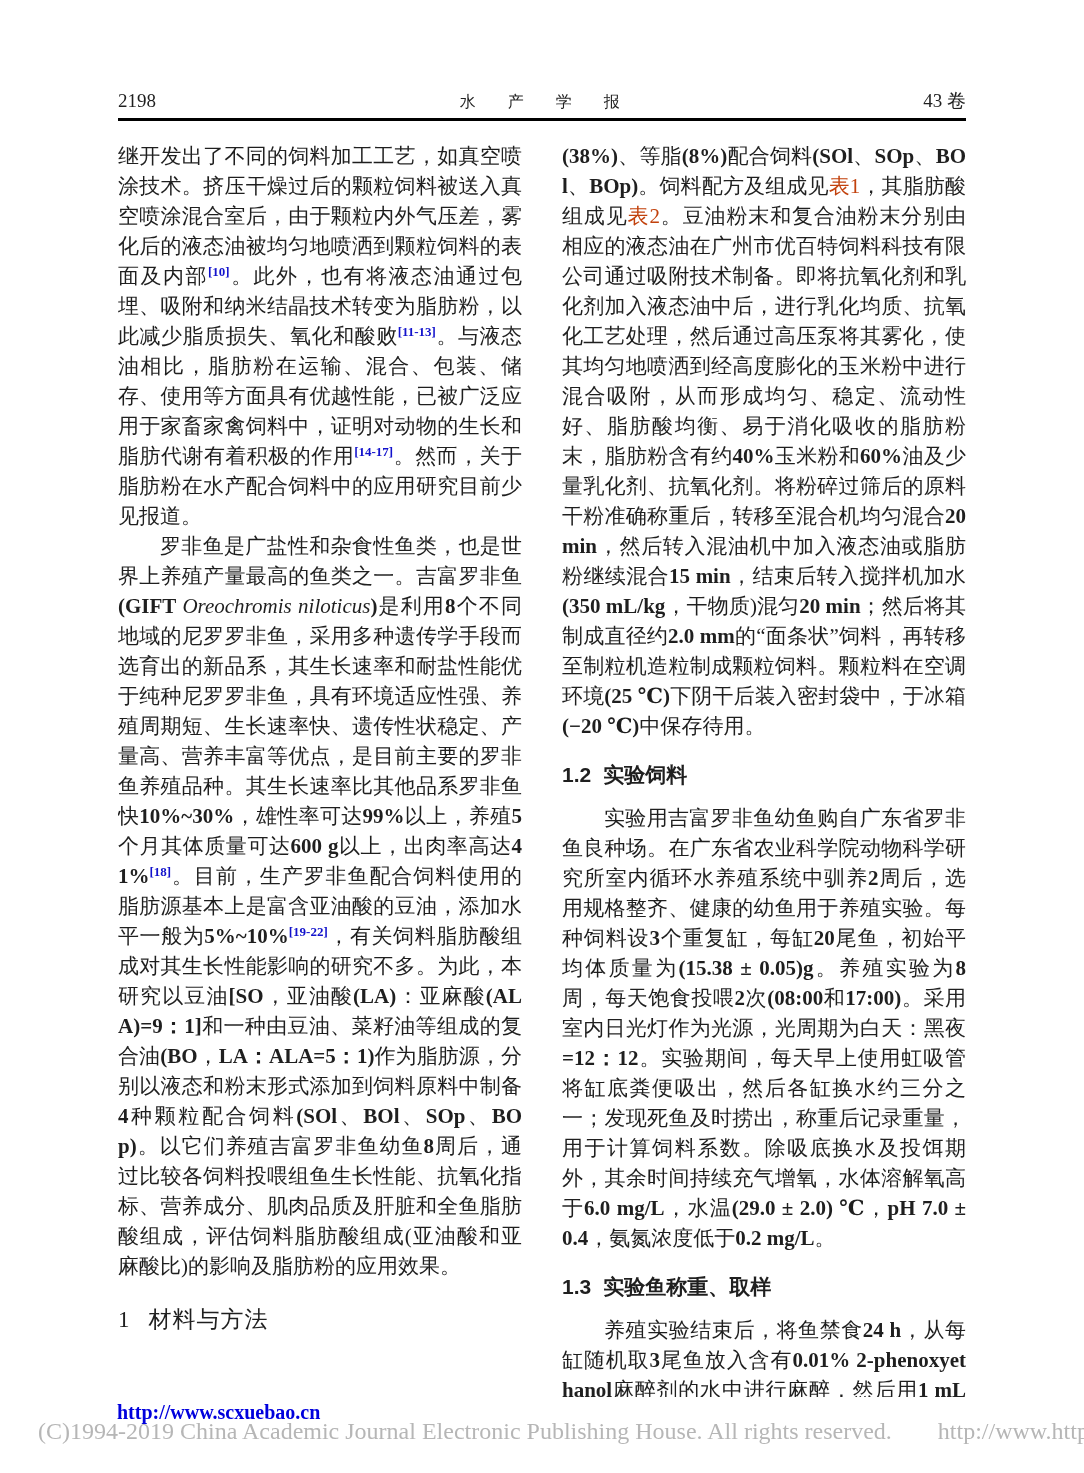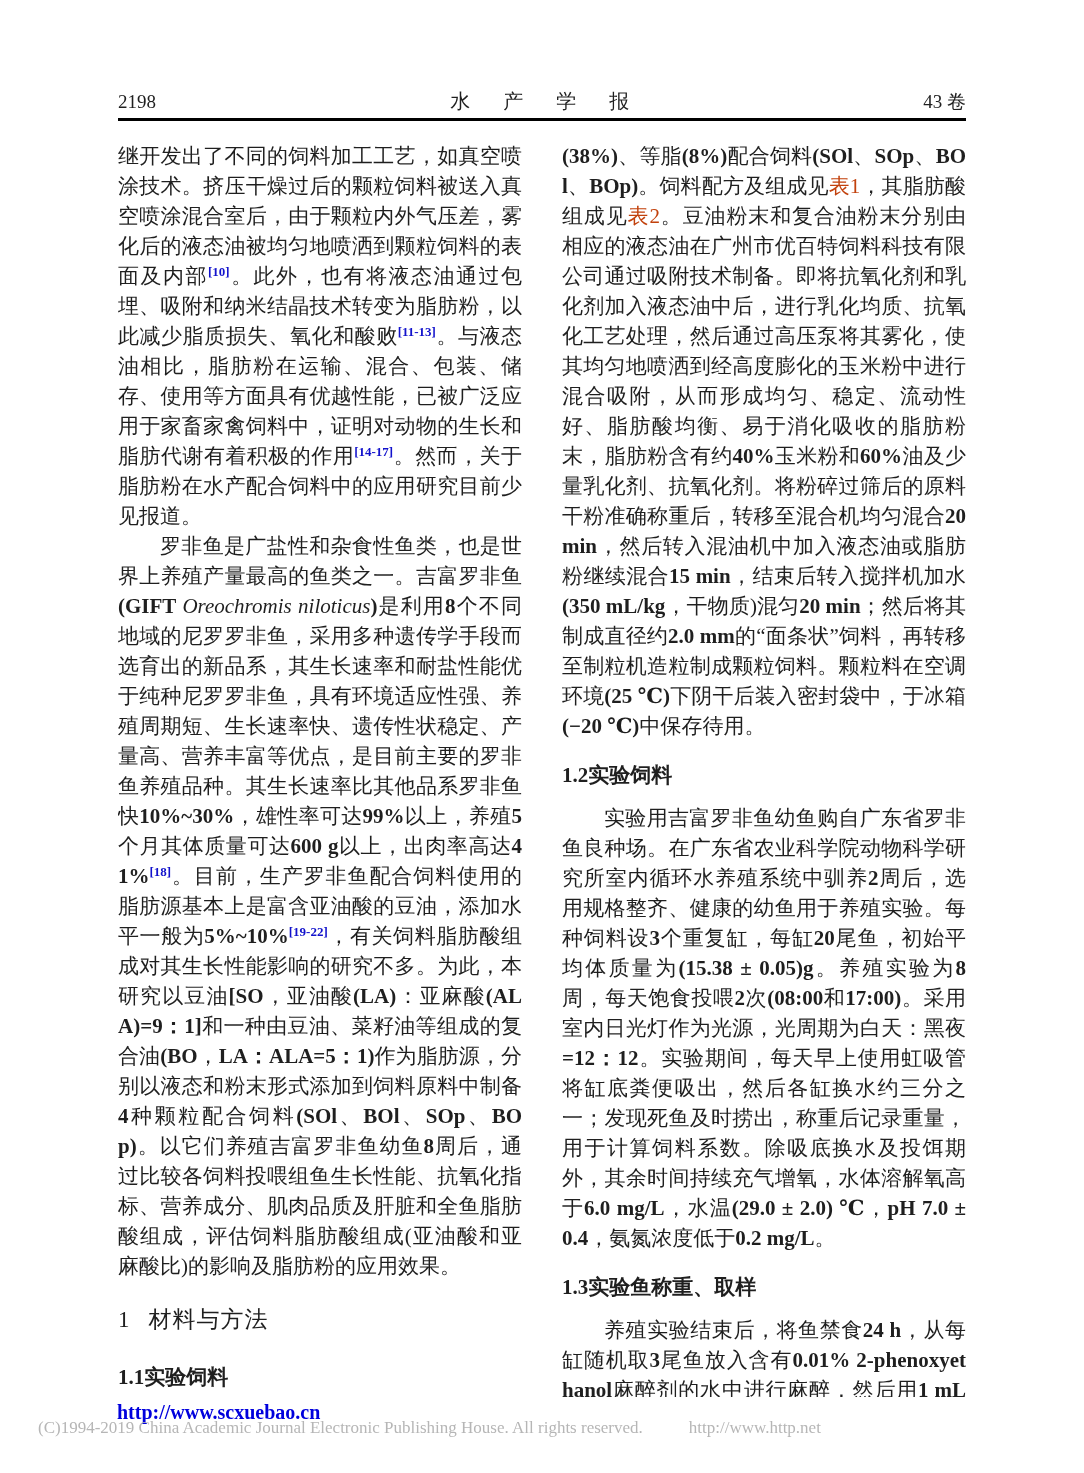--- a/index.html
+++ b/index.html
@@ -11,21 +11,21 @@
     color:#1f1f1f;
     overflow:hidden;
     padding-left:44px;
   }
   
   .running-head{
     position:absolute;top:88px;left:118px;width:848px;
     display:flex;justify-content:space-between;align-items:baseline;
     font-size:19px;
   }
-  .journal-title{letter-spacing:14px;font-size:20px;padding-left:14px;}
+  .journal-title{letter-spacing:14px;font-size:16px;padding-left:14px;}
   .head-rule{
     position:absolute;top:118px;left:118px;width:848px;height:3px;
     background:#000;
   }
   
   .columns{
     position:absolute;top:141px;left:118px;width:848px;height:1256px;
     display:flex;gap:40px;overflow:hidden;
   }
   .col{width:408px;height:100%;overflow:hidden;}
@@ -42,41 +42,41 @@
     letter-spacing:1px;
     font-weight:normal;
   }
   .h1 .hnum{margin-right:18px;}
   .h2{
     font-size:21px;line-height:28px;
     margin:20px 0 14px 0;
     font-weight:bold;
     font-family:"Liberation Sans","DejaVu Sans",sans-serif;
   }
-  .h2 .hnum{margin-right:0;font-family:Liberation Serif, serif;}
+  .h2 .hnum{margin-right:12px;font-family:Liberation Sans, sans-serif;}
   .run-b{font-weight:bold;}
   .run-i{font-style:italic;}
   .run-r{
     color:#1212cc;
     font-size:13px;
     line-height:0;
     vertical-align:7px;
     font-weight:bold;
   }
   .run-l{color:#c2410c;cursor:pointer;}
   
   .site-link{
     position:absolute;left:117px;top:1401px;
     font-size:20px;font-weight:bold;
     color:#0000dd;text-decoration:none;font-family:Liberation Serif, serif;
   }
   .copyright-row{
     position:absolute;left:38px;top:1418px;width:1010px;
     display:flex;gap:46px;
-    font-size:17px;color:#b6b6b6;
+    font-size:24px;color:#b6b6b6;
     white-space:nowrap;
   }
   .copyright-row a{color:#b6b6b6;text-decoration:none;}
 </style>
 </head>
 <body>
 
 <div class="page">
 
   <div class="running-head">
@@ -85,21 +85,20 @@
     <span>43 卷</span>
   </div>
 
   <div class="head-rule"></div>
 
   <div class="columns">
     <section class="col">
         <p class="para">继开发出了不同的饲料加工工艺，如真空喷涂技术。挤压干燥过后的颗粒饲料被送入真空喷涂混合室后，由于颗粒内外气压差，雾化后的液态油被均匀地喷洒到颗粒饲料的表面及内部<span class="run-r">[10]</span>。此外，也有将液态油通过包埋、吸附和纳米结晶技术转变为脂肪粉，以此减少脂质损失、氧化和酸败<span class="run-r">[11-13]</span>。与液态油相比，脂肪粉在运输、混合、包装、储存、使用等方面具有优越性能，已被广泛应用于家畜家禽饲料中，证明对动物的生长和脂肪代谢有着积极的作用<span class="run-r">[14-17]</span>。然而，关于脂肪粉在水产配合饲料中的应用研究目前少见报道。</p>
         <p class="para indent">罗非鱼是广盐性和杂食性鱼类，也是世界上养殖产量最高的鱼类之一。吉富罗非鱼<span class="run-b">(GIFT </span><span class="run-i">Oreochromis niloticus</span><span class="run-b">)</span>是利用<span class="run-b">8</span>个不同地域的尼罗罗非鱼，采用多种遗传学手段而选育出的新品系，其生长速率和耐盐性能优于纯种尼罗罗非鱼，具有环境适应性强、养殖周期短、生长速率快、遗传性状稳定、产量高、营养丰富等优点，是目前主要的罗非鱼养殖品种。其生长速率比其他品系罗非鱼快<span class="run-b">10%~30%</span>，雄性率可达<span class="run-b">99%</span>以上，养殖<span class="run-b">5</span>个月其体质量可达<span class="run-b">600 g</span>以上，出肉率高达<span class="run-b">41%</span><span class="run-r">[18]</span>。目前，生产罗非鱼配合饲料使用的脂肪源基本上是富含亚油酸的豆油，添加水平一般为<span class="run-b">5%~10%</span><span class="run-r">[19-22]</span>，有关饲料脂肪酸组成对其生长性能影响的研究不多。为此，本研究以豆油<span class="run-b">[SO</span>，亚油酸<span class="run-b">(LA)</span>：亚麻酸<span class="run-b">(ALA)=9：1]</span>和一种由豆油、菜籽油等组成的复合油<span class="run-b">(BO</span>，<span class="run-b">LA：ALA=5：1)</span>作为脂肪源，分别以液态和粉末形式添加到饲料原料中制备<span class="run-b">4</span>种颗粒配合饲料<span class="run-b">(SOl</span>、<span class="run-b">BOl</span>、<span class="run-b">SOp</span>、<span class="run-b">BOp)</span>。以它们养殖吉富罗非鱼幼鱼<span class="run-b">8</span>周后，通过比较各饲料投喂组鱼生长性能、抗氧化指标、营养成分、肌肉品质及肝脏和全鱼脂肪酸组成，评估饲料脂肪酸组成(亚油酸和亚麻酸比)的影响及脂肪粉的应用效果。</p>
         <div class="h1"><span class="hnum">1</span><span>材料与方法</span></div>
-        <div class="h2"><span class="hnum">1.1</span><span>实验饲料</span></div>
       </section>
     <section class="col">
         <p class="para"><span class="run-b">(38%)</span>、等脂<span class="run-b">(8%)</span>配合饲料<span class="run-b">(SOl</span>、<span class="run-b">SOp</span>、<span class="run-b">BOl</span>、<span class="run-b">BOp)</span>。饲料配方及组成见<span class="run-l">表1</span>，其脂肪酸组成见<span class="run-l">表2</span>。豆油粉末和复合油粉末分别由相应的液态油在广州市优百特饲料科技有限公司通过吸附技术制备。即将抗氧化剂和乳化剂加入液态油中后，进行乳化均质、抗氧化工艺处理，然后通过高压泵将其雾化，使其均匀地喷洒到经高度膨化的玉米粉中进行混合吸附，从而形成均匀、稳定、流动性好、脂肪酸均衡、易于消化吸收的脂肪粉末，脂肪粉含有约<span class="run-b">40%</span>玉米粉和<span class="run-b">60%</span>油及少量乳化剂、抗氧化剂。将粉碎过筛后的原料干粉准确称重后，转移至混合机均匀混合<span class="run-b">20 min</span>，然后转入混油机中加入液态油或脂肪粉继续混合<span class="run-b">15 min</span>，结束后转入搅拌机加水<span class="run-b">(350 mL/kg</span>，干物质)混匀<span class="run-b">20 min</span>；然后将其制成直径约<span class="run-b">2.0 mm</span>的“面条状”饲料，再转移至制粒机造粒制成颗粒饲料。颗粒料在空调环境<span class="run-b">(25 ℃)</span>下阴干后装入密封袋中，于冰箱<span class="run-b">(−20 ℃)</span>中保存待用。</p>
         <div class="h2"><span class="hnum">1.2</span><span>实验饲料</span></div>
         <p class="para indent">实验用吉富罗非鱼幼鱼购自广东省罗非鱼良种场。在广东省农业科学院动物科学研究所室内循环水养殖系统中驯养<span class="run-b">2</span>周后，选用规格整齐、健康的幼鱼用于养殖实验。每种饲料设<span class="run-b">3</span>个重复缸，每缸<span class="run-b">20</span>尾鱼，初始平均体质量为<span class="run-b">(15.38 ± 0.05)g</span>。养殖实验为<span class="run-b">8</span>周，每天饱食投喂<span class="run-b">2</span>次<span class="run-b">(08:00</span>和<span class="run-b">17:00)</span>。采用室内日光灯作为光源，光周期为白天：黑夜<span class="run-b">=12：12</span>。实验期间，每天早上使用虹吸管将缸底粪便吸出，然后各缸换水约三分之一；发现死鱼及时捞出，称重后记录重量，用于计算饲料系数。除吸底换水及投饵期外，其余时间持续充气增氧，水体溶解氧高于<span class="run-b">6.0 mg/L</span>，水温<span class="run-b">(29.0 ± 2.0) ℃</span>，<span class="run-b">pH 7.0 ± 0.4</span>，氨氮浓度低于<span class="run-b">0.2 mg/L</span>。</p>
         <div class="h2"><span class="hnum">1.3</span><span>实验鱼称重、取样</span></div>
         <p class="para indent">养殖实验结束后，将鱼禁食<span class="run-b">24 h</span>，从每缸随机取<span class="run-b">3</span>尾鱼放入含有<span class="run-b">0.01% 2-phenoxyethanol</span>麻醉剂的水中进行麻醉，然后用<span class="run-b">1 mL</span>注射器从尾静脉采血，将血液注入离心管中；血液在静置后，于、离心，将上层血清转入新的离心管后于液氮中速冻，然后保存于冰箱中用于后续分析。将采血后的鱼解剖，取肝脏、肌肉和前肠样品放入离心管中，在液氮中速冻后保存在冰箱</p>
       </section>
   </div>
 

